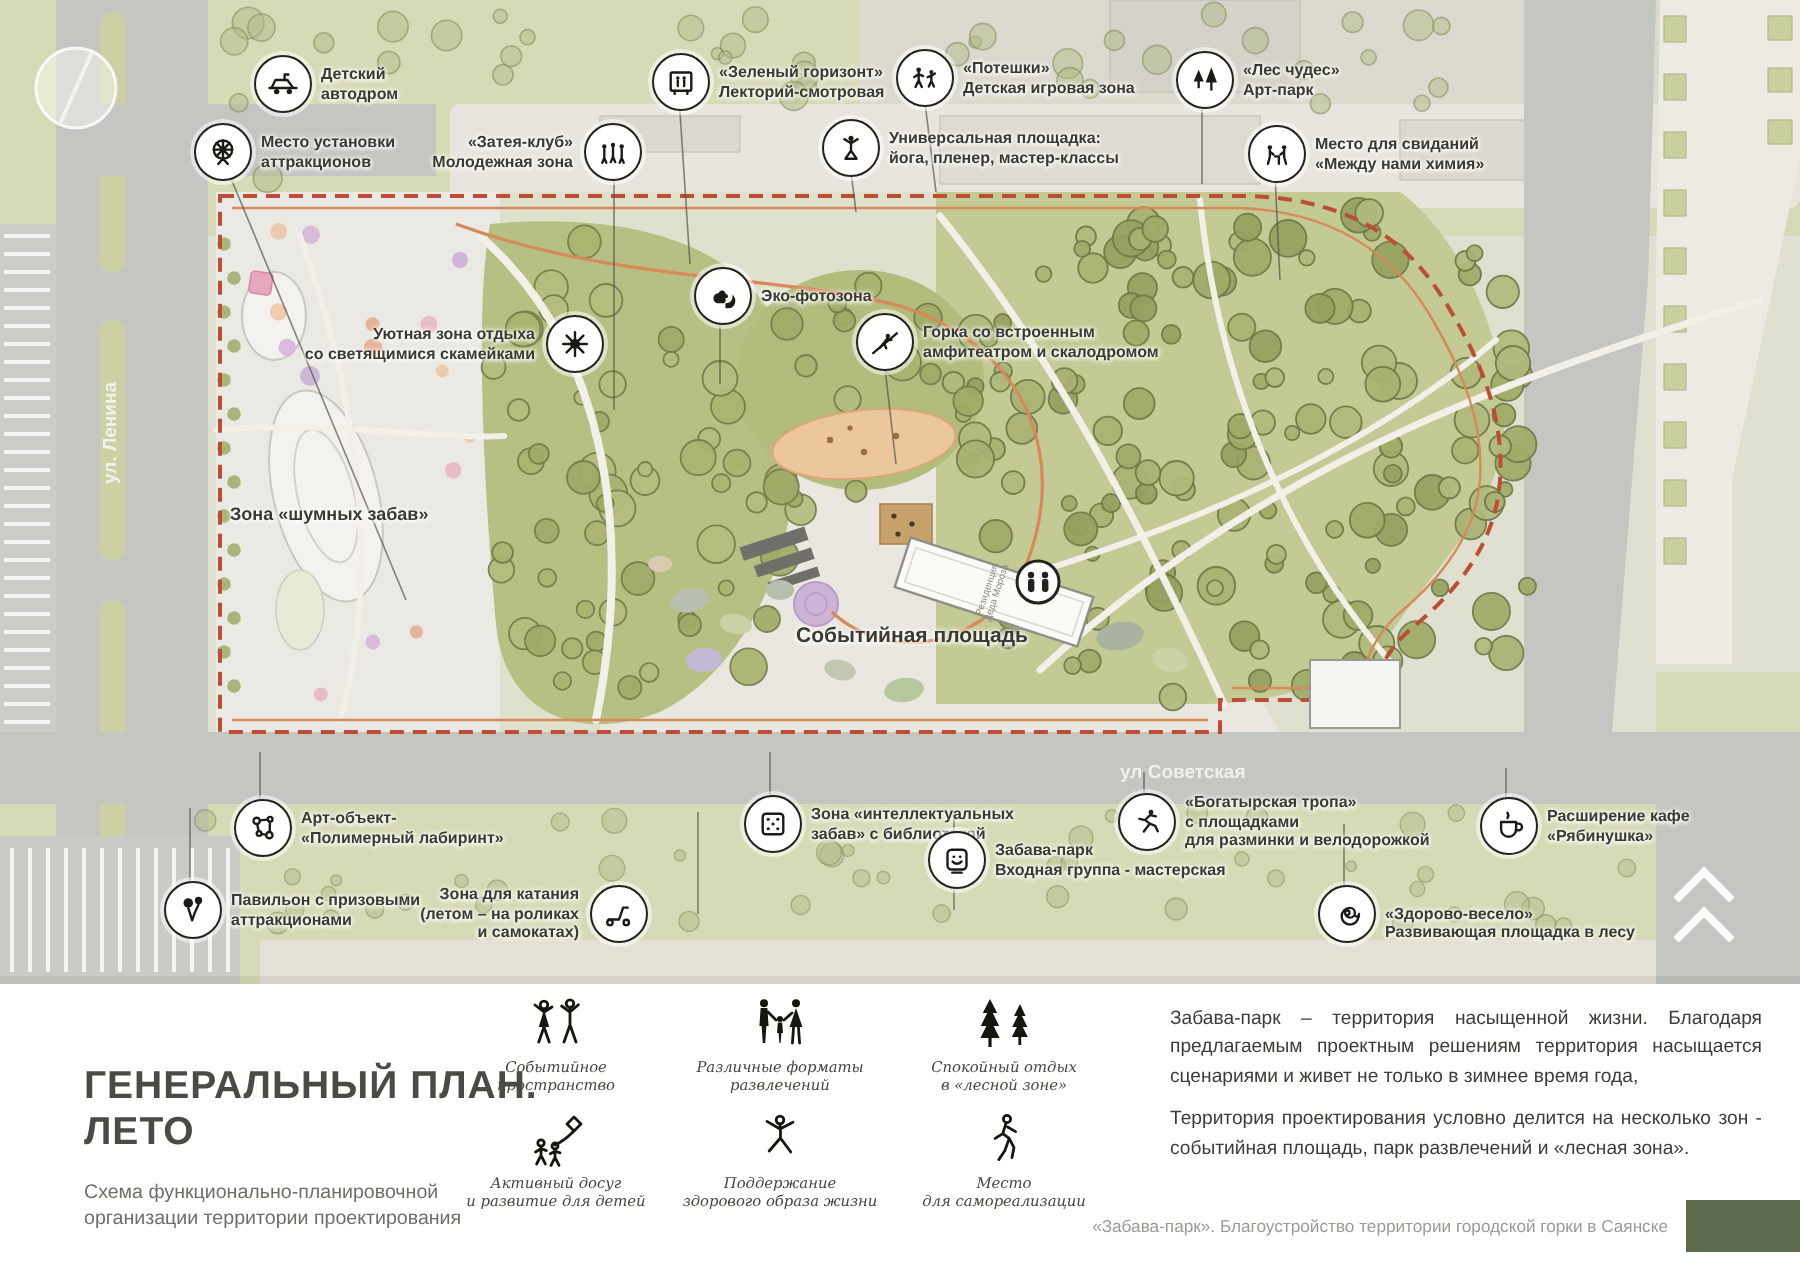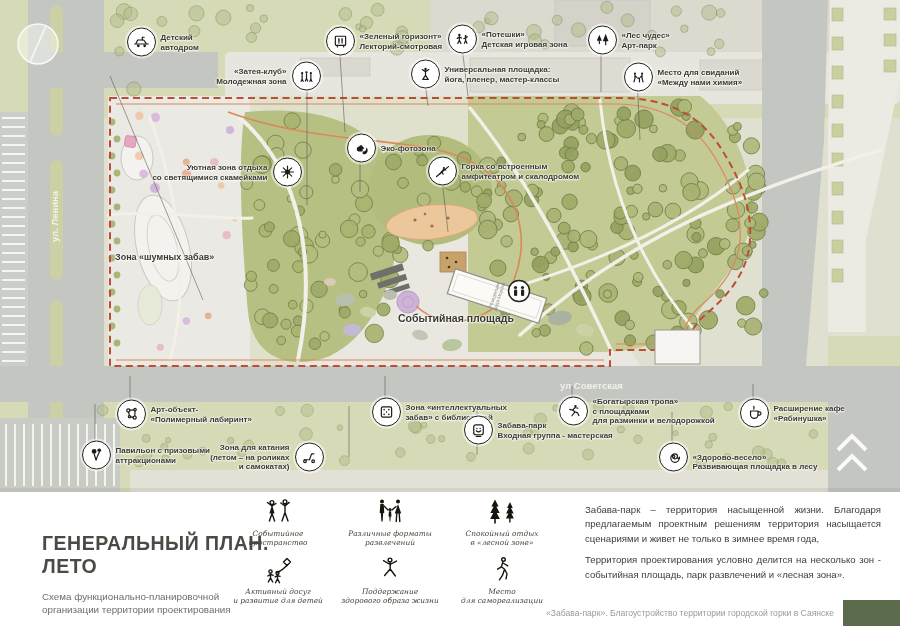--- a/index.html
+++ b/index.html
@@ -600,20 +600,34 @@
               <circle class="f" cx="8" cy="16.8" r="1.7"></circle>
               <circle class="f" cx="16" cy="16.8" r="1.7"></circle>
               <path d="M13,9.5 V6 h2.4"></path>
             </svg>
           </span>
           <div class="ctext">
             <div>Детский</div>
             <div>автодром</div>
           </div>
         </div>
+        <div class="callout r" style="left: 96.5px; top: 76px;">
+          <span class="cicon">
+            <svg viewBox="0 0 24 24">
+              <circle cx="12" cy="10.5" r="5.8"></circle>
+              <path d="M12,4.7 v11.6 M6.2,10.5 h11.6 M7.9,6.4 l8.2,8.2 M16.1,6.4 l-8.2,8.2"></path>
+              <circle class="f" cx="12" cy="10.5" r="1.3"></circle>
+              <path d="M9,19.5 l3,-3.2 3,3.2"></path>
+            </svg>
+          </span>
+          <div class="ctext">
+            <div>Место установки</div>
+            <div>аттракционов</div>
+          </div>
+        </div>
         <div class="callout l" style="right: 579.5px; top: 76px;">
           <span class="cicon">
             <svg viewBox="0 0 24 24">
               <circle class="f" cx="6.5" cy="8.5" r="1.4"></circle>
               <path d="M6.5,10.2 V15.8 M6.5,15.8 l-1.3,3 M6.5,15.8 l1.3,3"></path>
               <circle class="f" cx="12" cy="7.5" r="1.4"></circle>
               <path d="M12,9.2 V15 M12,15 l-1.4,3.4 M12,15 l1.4,3.4"></path>
               <circle class="f" cx="17.5" cy="8.5" r="1.4"></circle>
               <path d="M17.5,10.2 V15.8 M17.5,15.8 l-1.3,3 M17.5,15.8 l1.3,3"></path>
             </svg>

